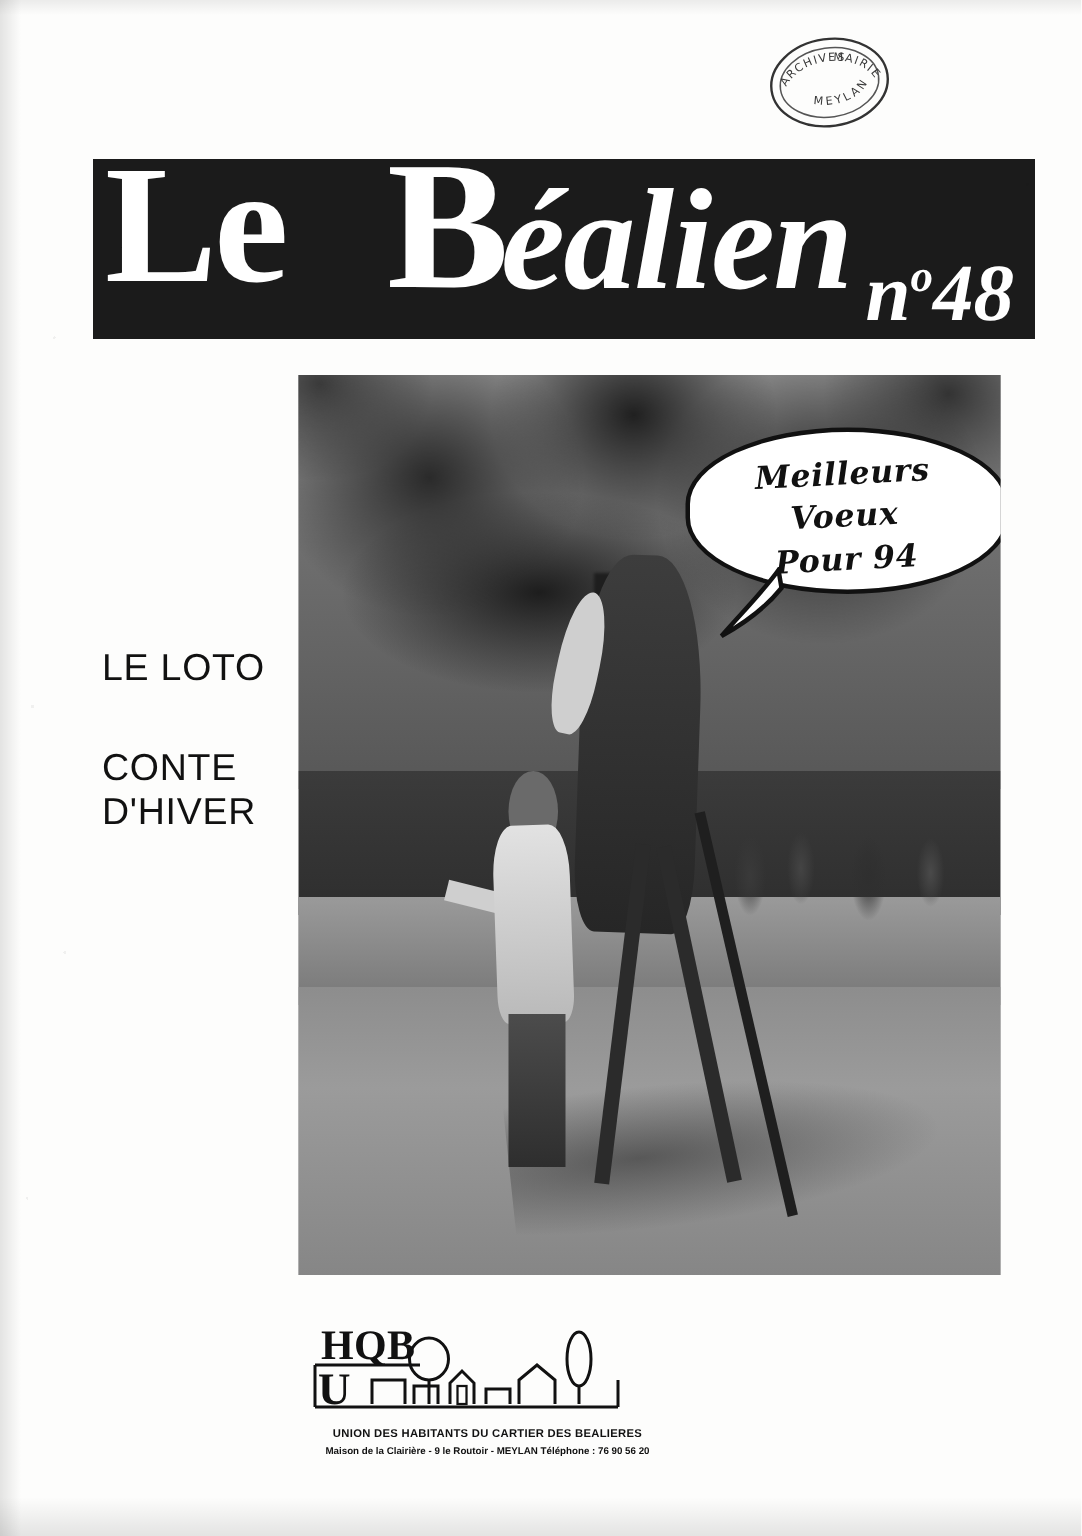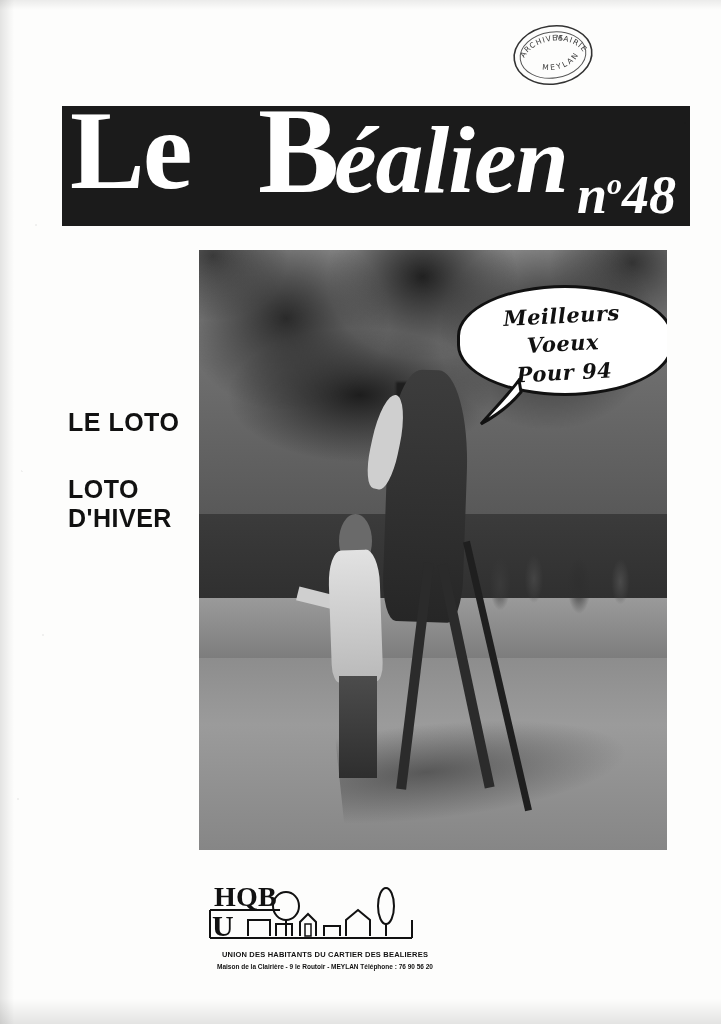--- a/index.html
+++ b/index.html
@@ -134,27 +134,28 @@
   
   .headlines {
     position: absolute;
     left: 68px;
     top: 408px;
     width: 215px;
     z-index: 5;
   }
   .headline {
     font-family: "Liberation Sans", sans-serif;
-    font-weight: bold;
+    font-weight: normal;
     font-size: 25px;
     line-height: 1.15;
     letter-spacing: .5px;
     color: #111;
     margin-bottom: 38px;
     white-space: pre-line;
+    margin-top: 23px;
   }
 
   
   .photo {
     position: absolute;
     left: 199px;
     top: 250px;
     width: 468px;
     height: 600px;
     overflow: hidden;
@@ -413,21 +414,21 @@
     <div class="masthead-inner">
       <span class="title-le">Le</span>
       <span class="title-b">B</span>
       <span class="title-ealien">éalien</span>
       <span class="issue"><span>n</span><sup>o</sup><span>48</span></span>
     </div>
   </div>
 
   <div class="headlines">
     <div class="headline">LE LOTO</div>
-    <div class="headline">LOTO
+    <div class="headline">CONTE
 D'HIVER</div>
   </div>
 
   <div class="photo">
     <div class="photo-img">
       <div class="sky"></div>
       <div class="foliage"></div>
       <div class="treetrunk"></div>
       <div class="hedge"></div>
       <div class="lawn"></div>

